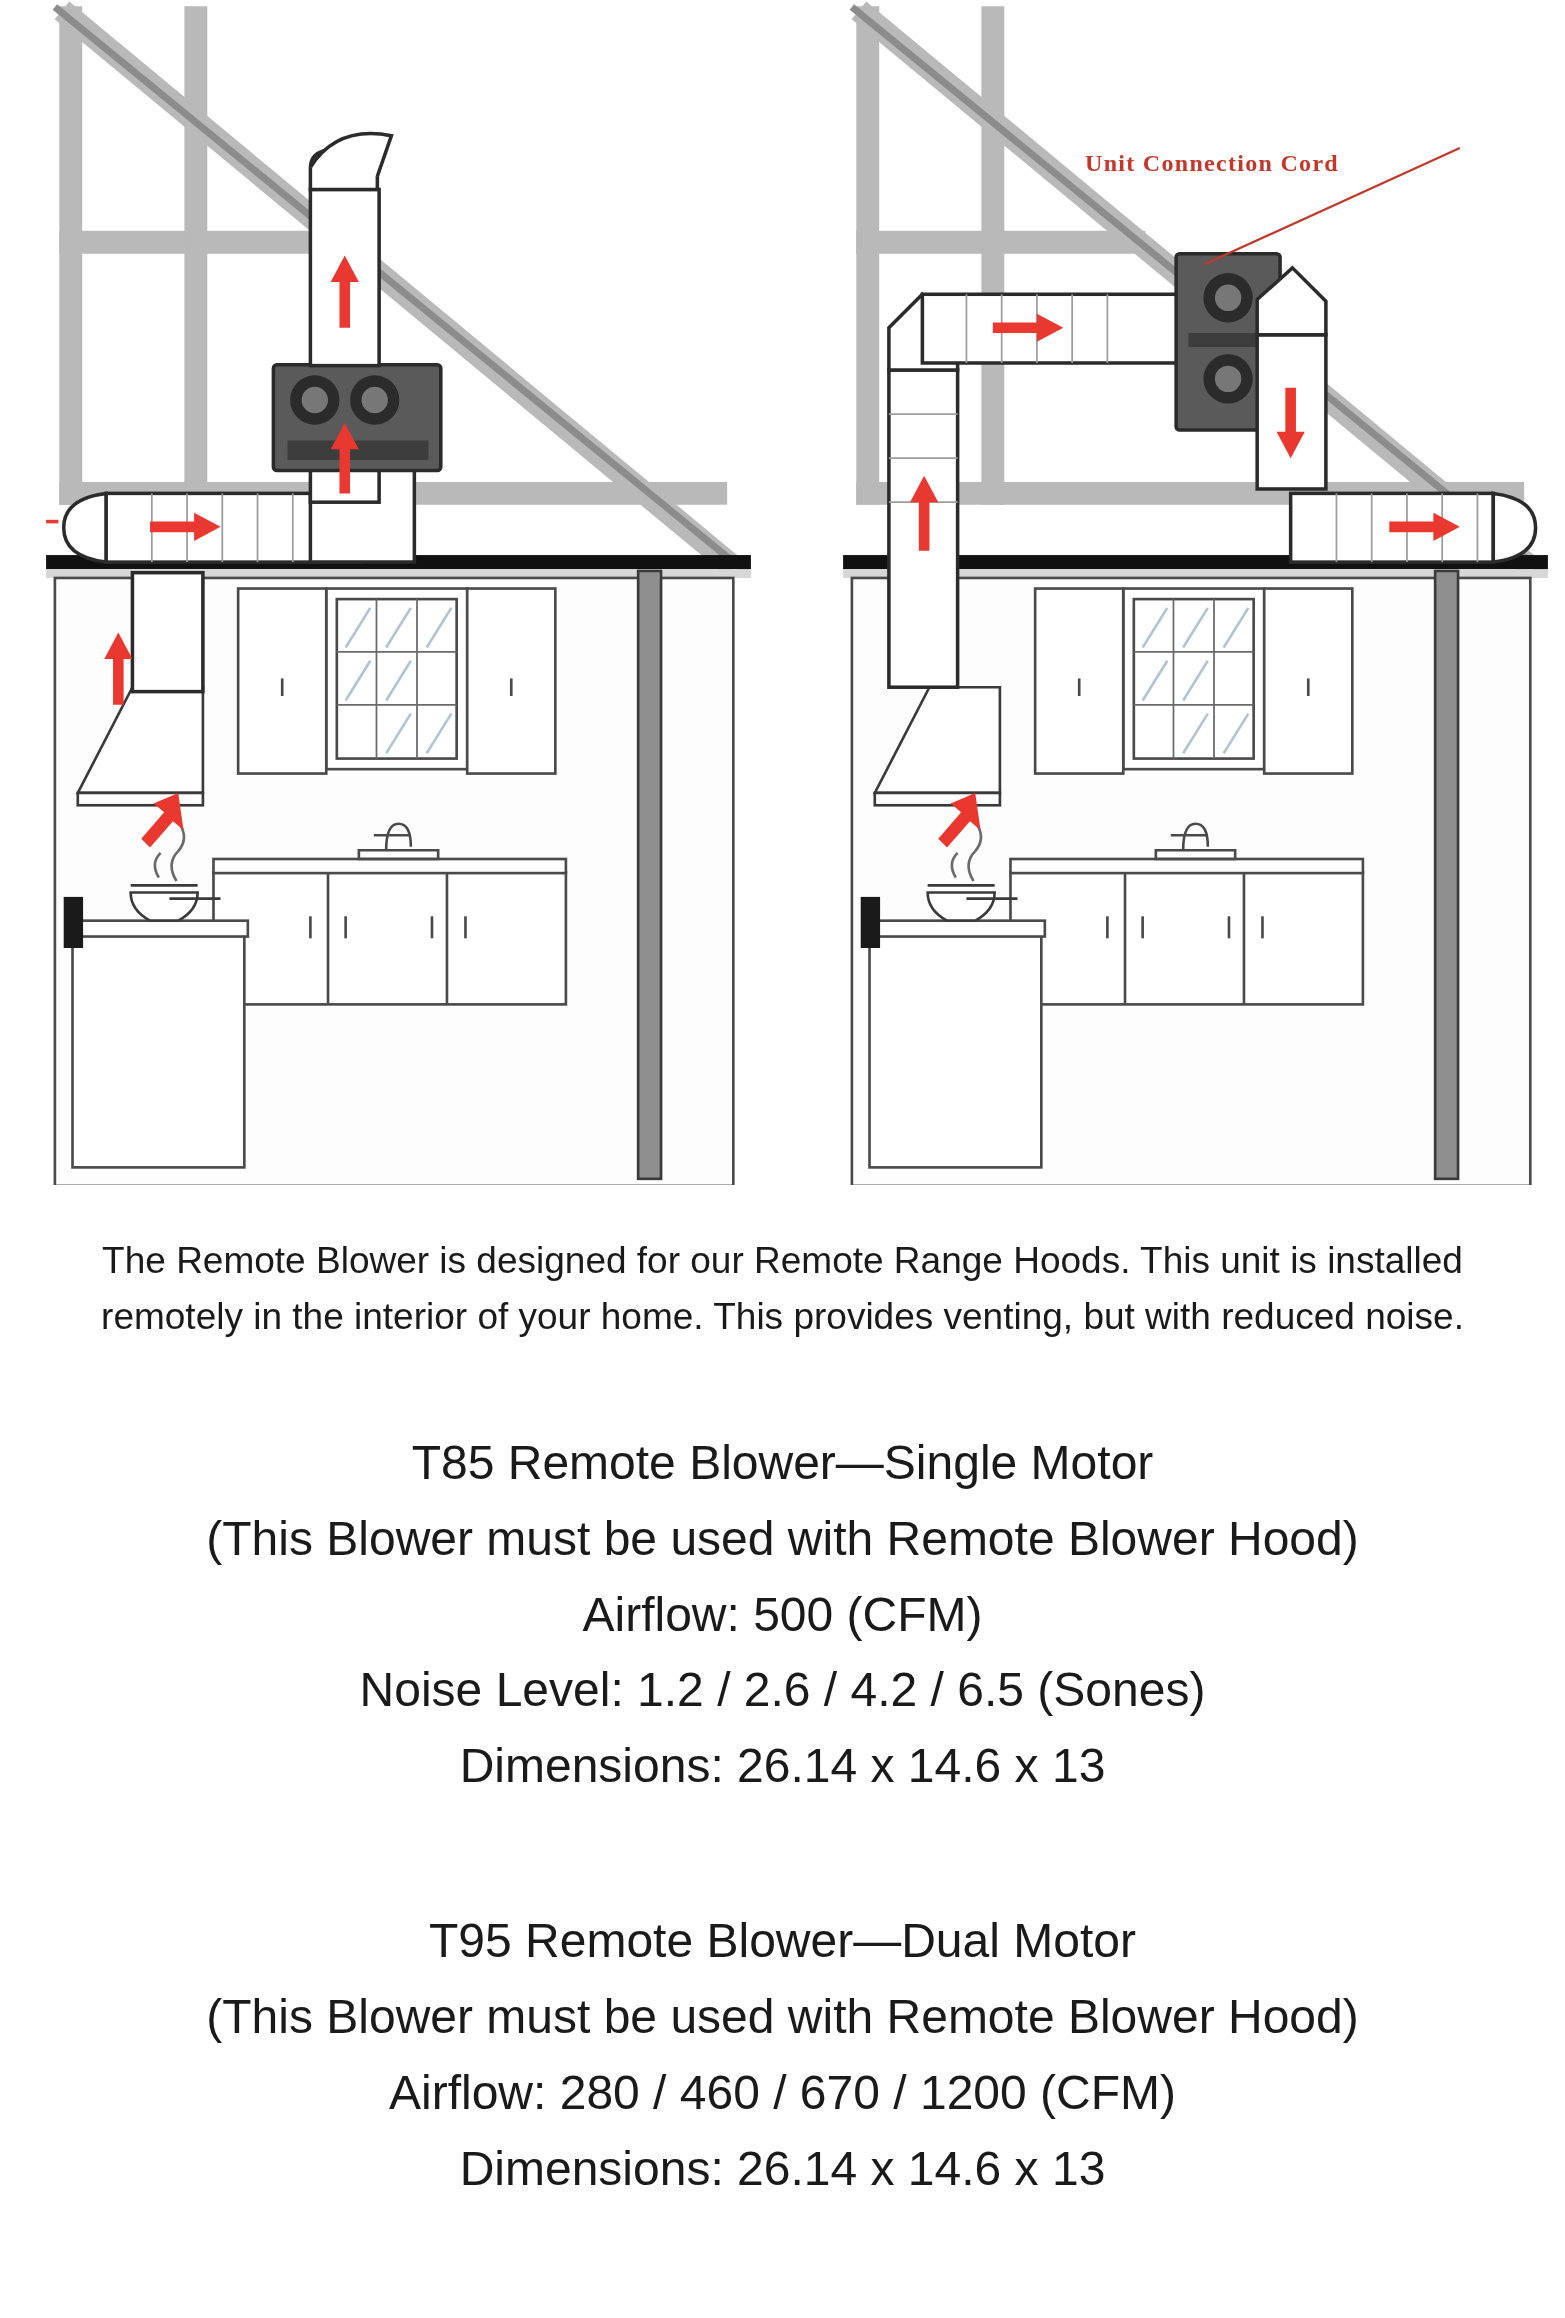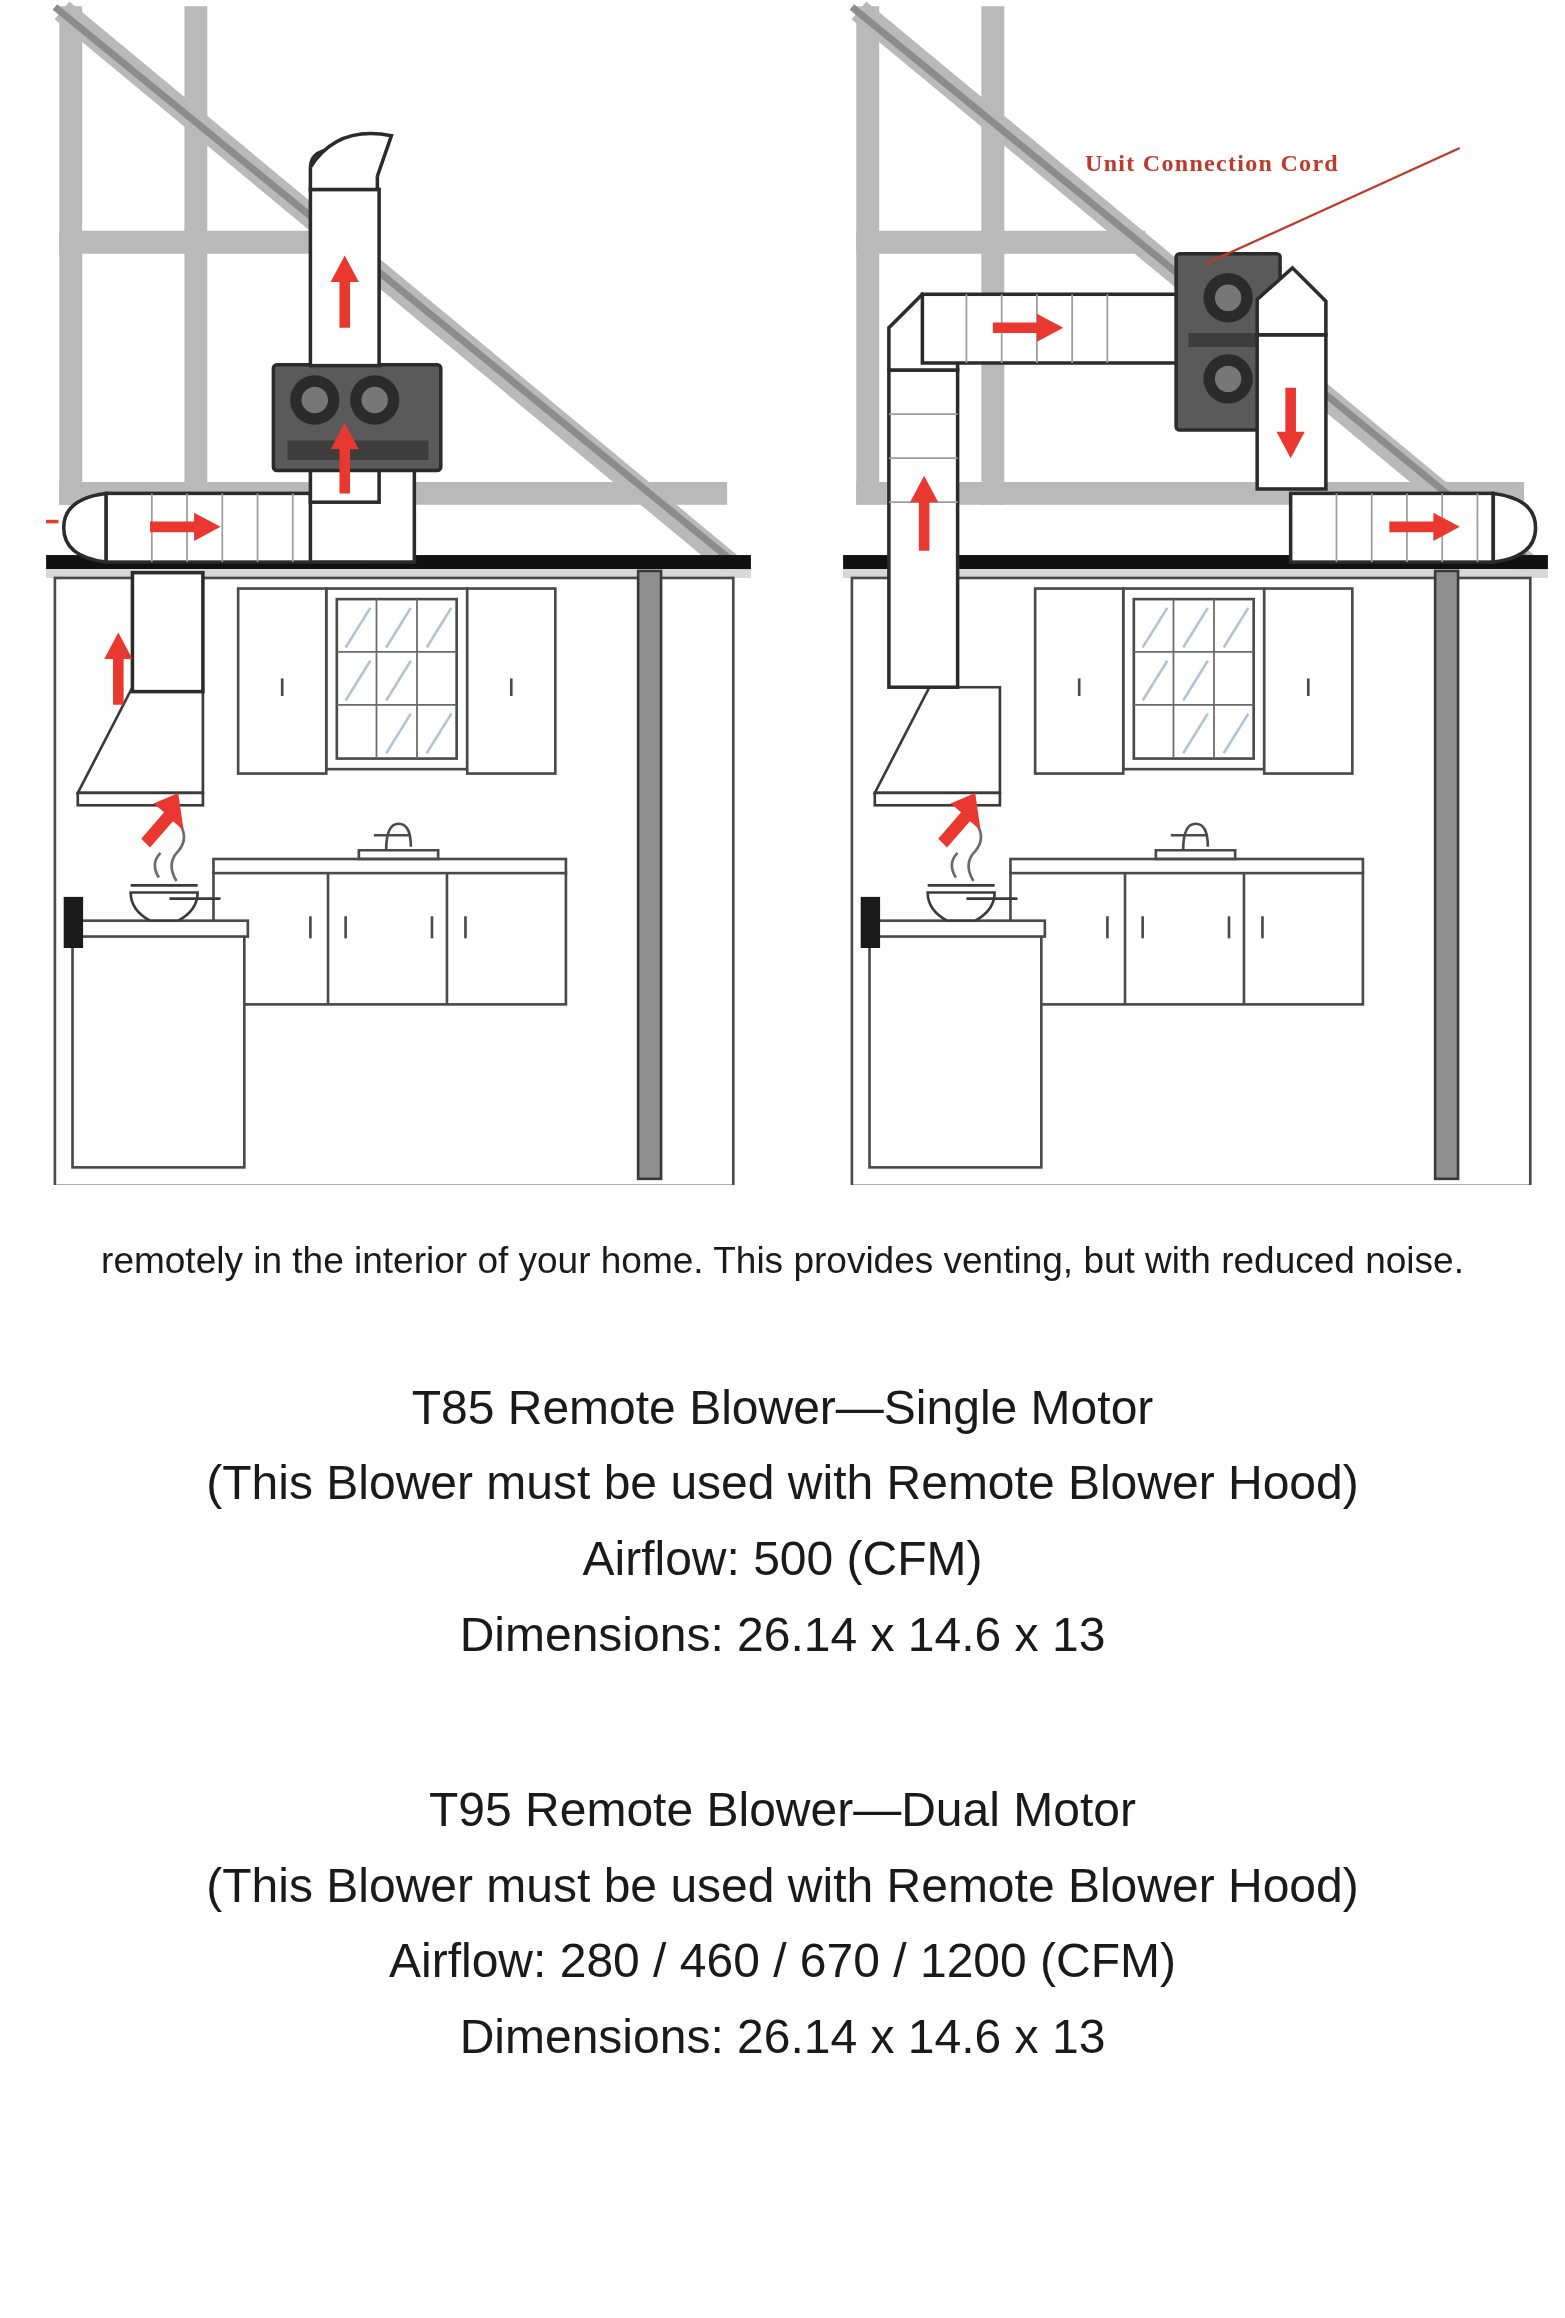--- a/index.html
+++ b/index.html
@@ -383,27 +383,29 @@
           <polygon points="150,900 122,912 134,922 108,952 118,962 144,932 156,942"></polygon>
         </g>
       </svg>
       <span class="cord-label" style="left: 242px; top: 150px;">Unit Connection Cord</span>
     </div>
   </div>
 
   <div class="body-text">
 
     <p class="intro">
+      <span class="line1">The Remote Blower is designed for our Remote Range Hoods. This unit is installed</span>
       <span class="line2">remotely in the interior of your home. This provides venting, but with reduced noise.</span>
     </p>
 
     <div class="spec-block first">
       <span class="row spec-title">T85 Remote Blower—Single Motor</span>
       <span class="row">(This Blower must be used with Remote Blower Hood)</span>
       <span class="row">Airflow: 500 (CFM)</span>
+      <span class="row">Noise Level: 1.2 / 2.6 / 4.2 / 6.5 (Sones)</span>
       <span class="row">Dimensions: 26.14 x 14.6 x 13</span>
     </div>
 
     <div class="spec-block second">
       <span class="row spec-title">T95 Remote Blower—Dual Motor</span>
       <span class="row">(This Blower must be used with Remote Blower Hood)</span>
       <span class="row">Airflow: 280 / 460 / 670 / 1200 (CFM)</span>
       <span class="row">Dimensions: 26.14 x 14.6 x 13</span>
     </div>
 

